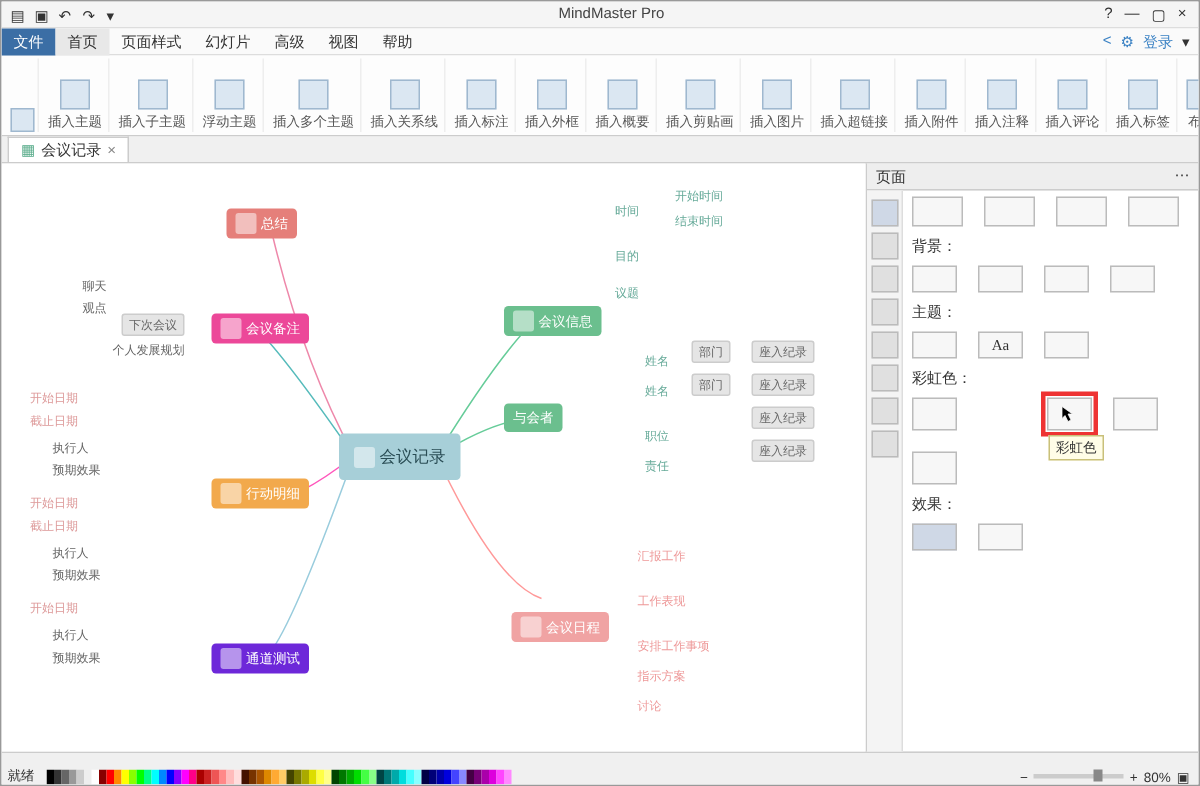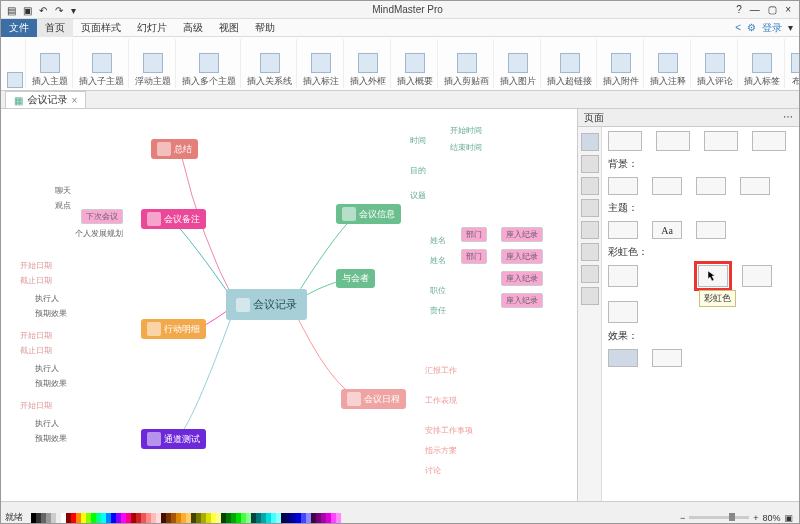--- a/index.html
+++ b/index.html
@@ -47,23 +47,23 @@
 .statusbar .slider{ width:60px; height:3px; background:#ccc; position:relative;}
 .statusbar .slider .th{ position:absolute; width:6px; height:8px; background:#888; top:-3px; left:40px;}
 .footer{ height:14px; padding:0 6px; font-size:9px; color:#1155cc; text-decoration:underline; display:flex; align-items:center;}
 
 .node{ position:absolute; border-radius:3px; padding:3px 6px; font-size:9px; color:#fff; display:flex; align-items:center; gap:3px;}
 .node.main{ background:#a7cfd8; color:#2a4d55; font-size:11px; padding:8px 10px;}
 .node.red{ background:#e57f7a;}
 .node.orange{ background:#f2a94c;}
 .node.green{ background:#6bbf8e;}
 .node.teal{ background:#ec4899;}
-.node.pink{ background:#f0a3a3;}
+.node.pink{ background:#f0a3a3;margin-top:19px;}
 .node.blue{ background:#6d28d9;}
-.leaf{ position:absolute; font-size:8px; color:#666; border:1px solid #ccc; border-radius:2px; padding:1px 4px; background:#f9a8d4;}
+.leaf{ position:absolute; font-size:8px; color:#666; border:1px solid #ccc; border-radius:2px; padding:1px 4px; background:#e5e5e5;}
 .leaf.nb{border:none;background:transparent;}
 .fig{ width:14px; height:14px; background:rgba(255,255,255,0.5); border-radius:2px; display:inline-block;}
 svg.lines{position:absolute;top:0;left:0;pointer-events:none;}
 .cursor{position:absolute;width:12px;height:12px;}
 </style>
 </head>
 <body>
 
 <div class="titlebar">
   <div class="qa">

